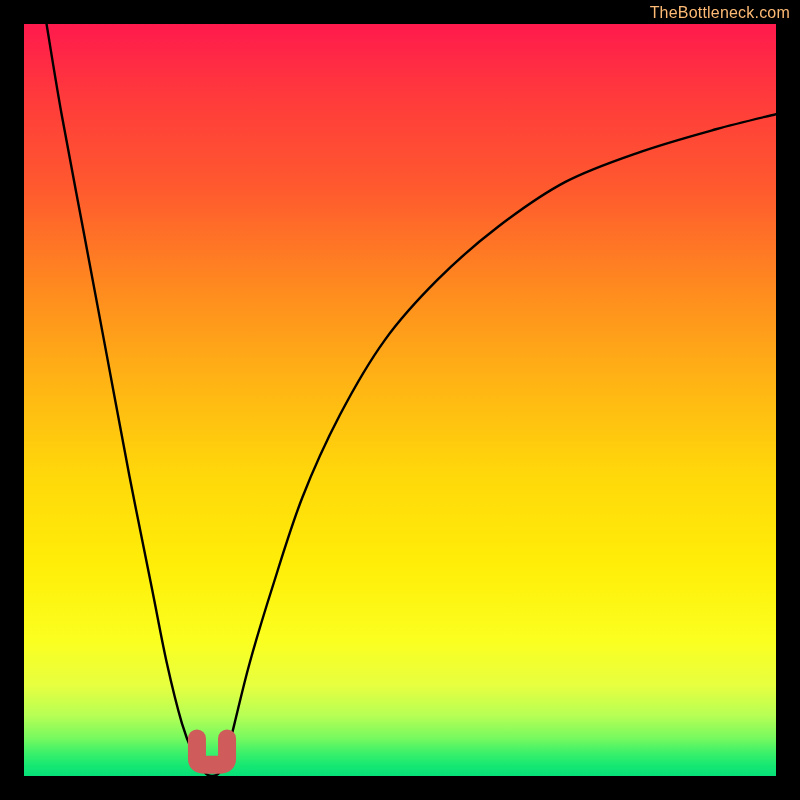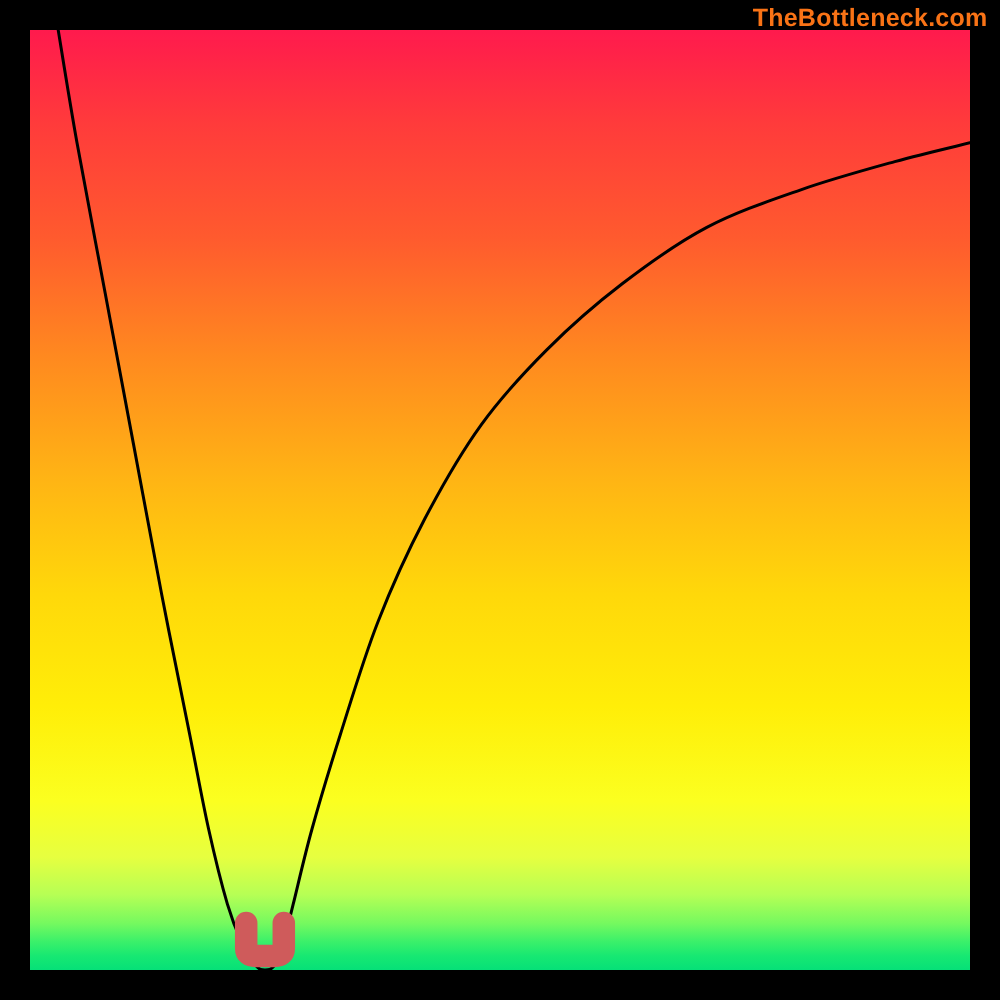--- a/index.html
+++ b/index.html
@@ -31,23 +31,23 @@
       #76f95f 95%,
       #3af06a 97%,
       #17e872 98.5%,
       #06e078 100%
     );
   }
   .watermark {
     position: absolute;
     top: 4px;
     right: 10px;
-    color: #f97316;
-    font-size: 20px;
-    font-weight: 700;
+    color: #fdba74;
+    font-size: 16px;
+    font-weight: 400;
     letter-spacing: 0.2px;
     z-index: 10;
   }
   svg.plot {
     position: absolute;
     left: 0;
     top: 0;
     width: 752px;
     height: 752px;
   }

